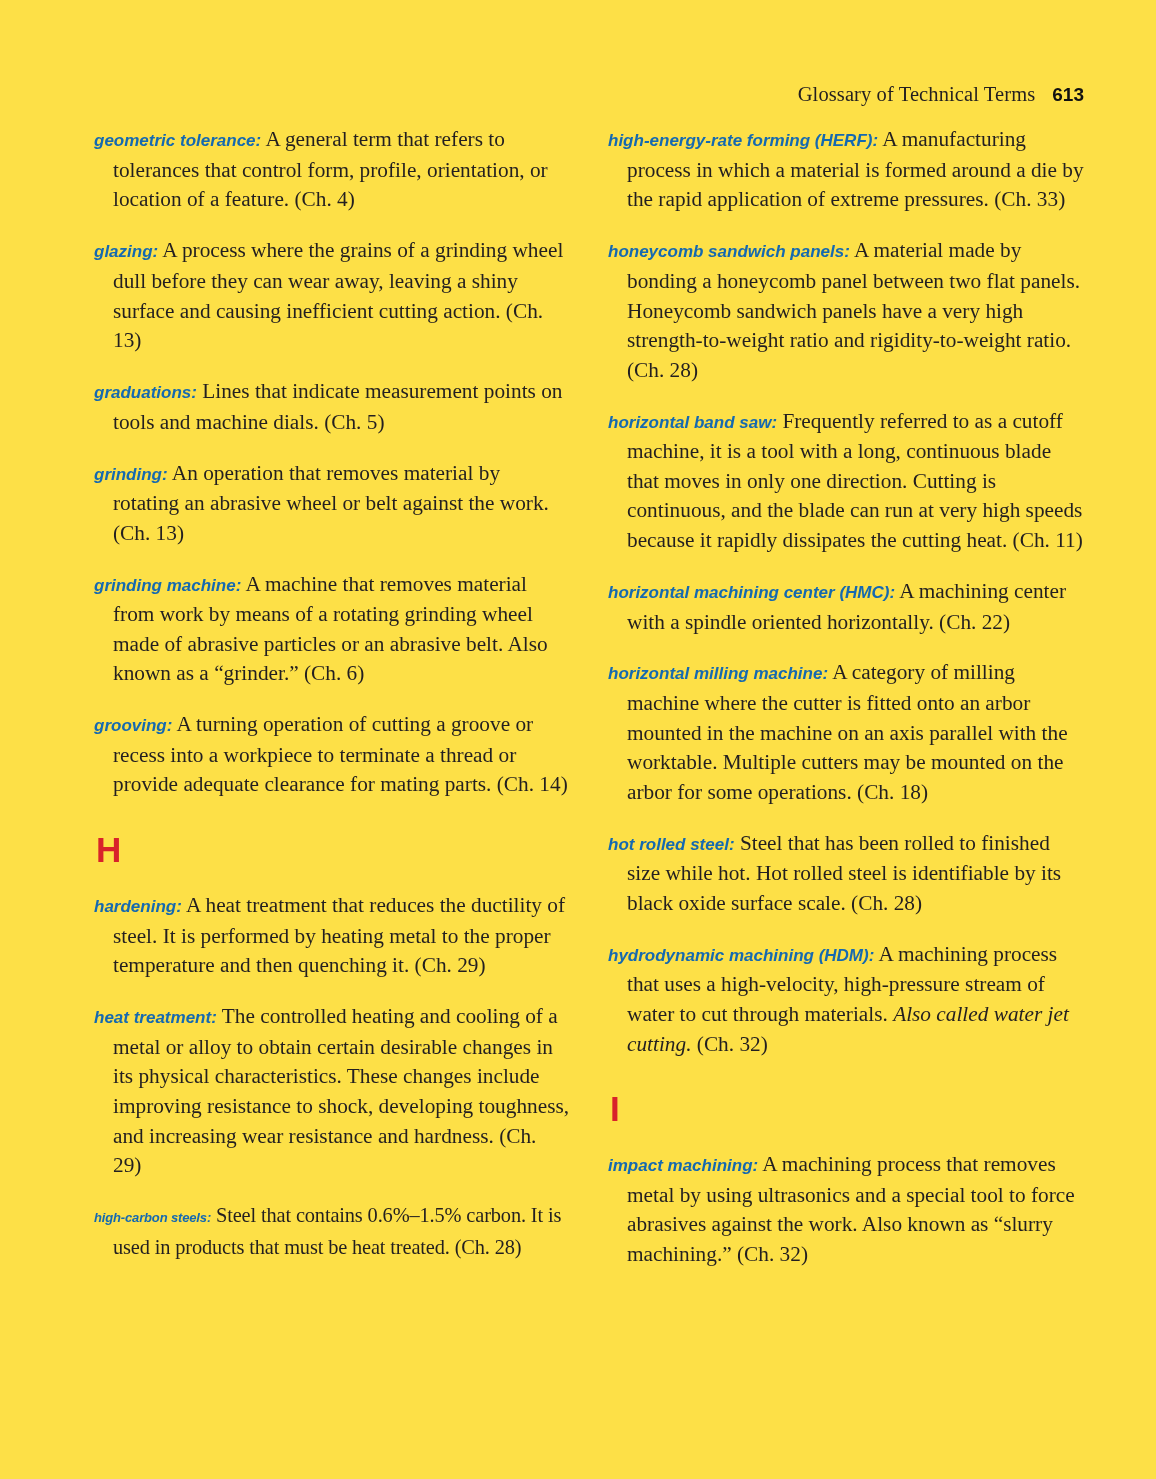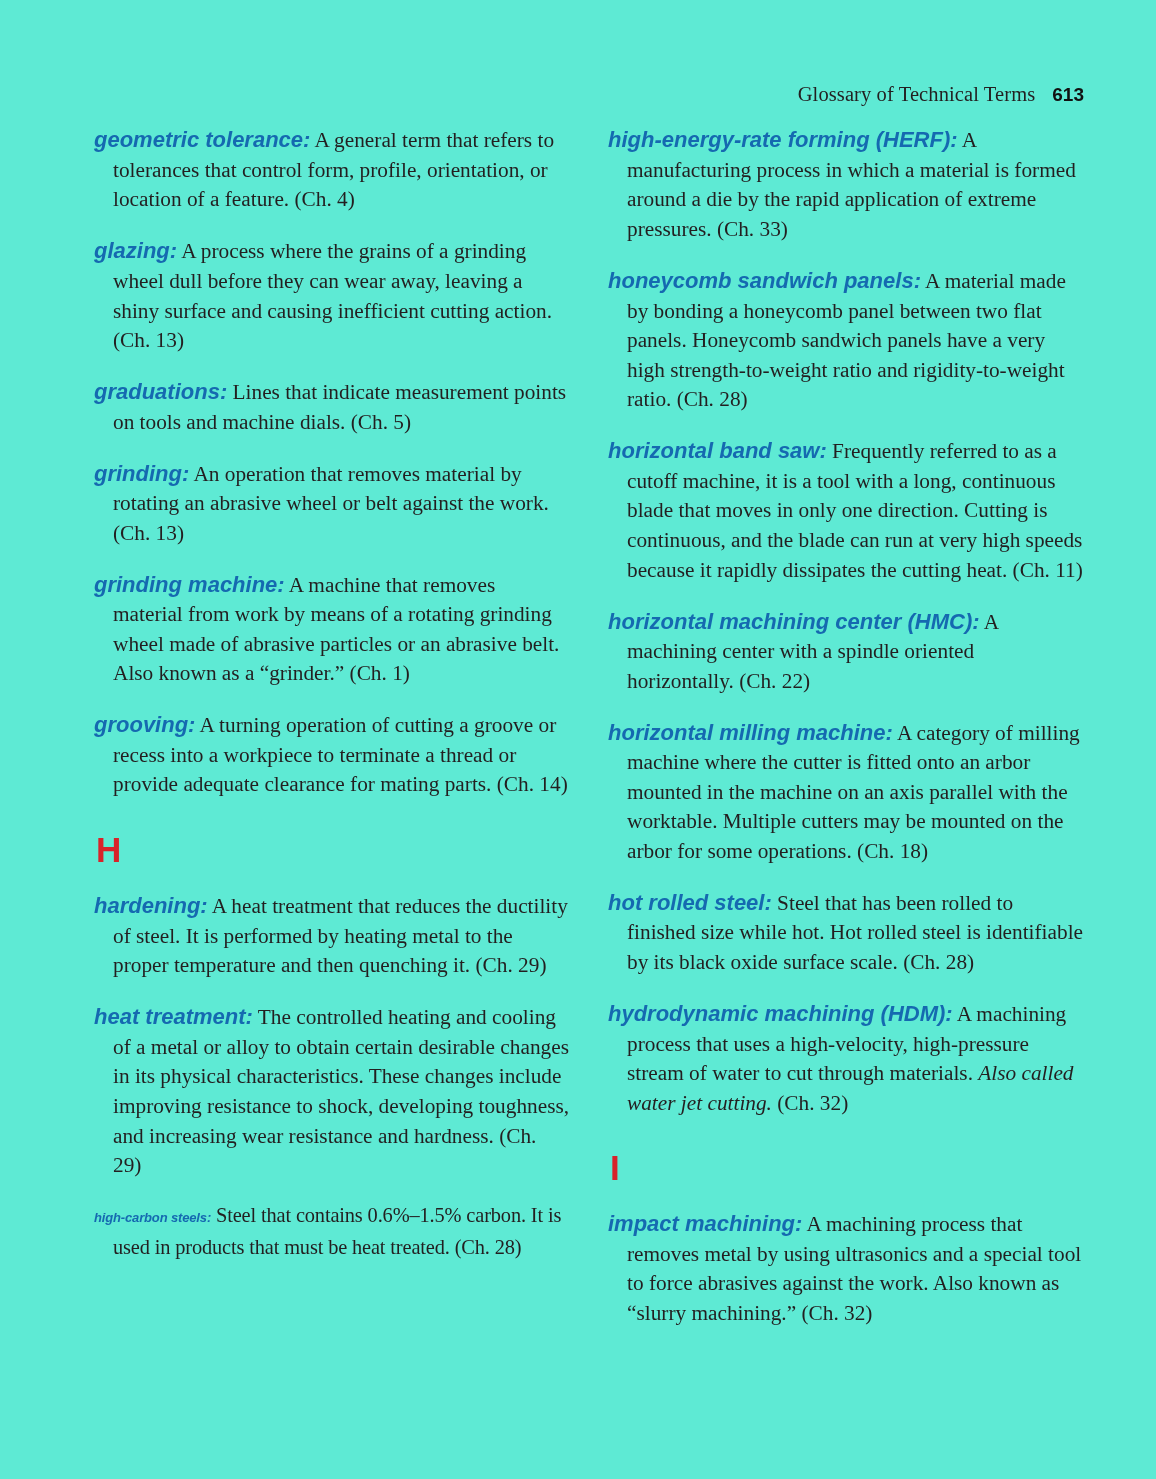--- a/index.html
+++ b/index.html
@@ -4,21 +4,21 @@
 <style>
   html, body {
     margin: 0;
     padding: 0;
     background: #ffffff;
   }
   .page {
     position: relative;
     width: 1156px;
     height: 1479px;
-    background: #5eead4;
+    background: #fde047;
     font-family: "Liberation Serif", "DejaVu Serif", serif;
     overflow: hidden;
   }
 
   
   .running-head {
     position: absolute;
     top: 50px;
     right: 72px;
     display: flex;
@@ -77,21 +77,21 @@
     text-align: left;
     -webkit-font-smoothing: antialiased;
   }
   .entry:last-child {
     margin-bottom: 0;
   }
   .entry .term {
     font-family: "Liberation Sans", "DejaVu Sans", sans-serif;
     font-weight: bold;
     font-style: italic;
-    font-size: 22px;
+    font-size: 17px;
     color: #1569b0;
   }
   .entry .def {
     font-family: "Liberation Serif", "DejaVu Serif", serif;
   }
   .entry .def em,
   .entry .alsocalled {
     font-style: italic;
   }
   
@@ -112,21 +112,21 @@
     <span class="running-head-title">Glossary of Technical Terms</span>
     <span class="running-head-folio">613</span>
   </div>
 
   <div class="columns">
     <div class="column" id="col-0">
         <p class="entry"><span class="term">geometric tolerance:</span><span class="def"> A general term that refers to tolerances that control form, profile, orientation, or location of a feature. (Ch. 4)</span></p>
         <p class="entry"><span class="term">glazing:</span><span class="def"> A process where the grains of a grinding wheel dull before they can wear away, leaving a shiny surface and causing inefficient cutting action. (Ch. 13)</span></p>
         <p class="entry"><span class="term">graduations:</span><span class="def"> Lines that indicate measurement points on tools and machine dials. (Ch. 5)</span></p>
         <p class="entry"><span class="term">grinding:</span><span class="def"> An operation that removes material by rotating an abrasive wheel or belt against the work. (Ch. 13)</span></p>
-        <p class="entry"><span class="term">grinding machine:</span><span class="def"> A machine that removes material from work by means of a rotating grinding wheel made of abrasive particles or an abrasive belt. Also known as a “grinder.” (Ch. 1)</span></p>
+        <p class="entry"><span class="term">grinding machine:</span><span class="def"> A machine that removes material from work by means of a rotating grinding wheel made of abrasive particles or an abrasive belt. Also known as a “grinder.” (Ch. 6)</span></p>
         <p class="entry"><span class="term">grooving:</span><span class="def"> A turning operation of cutting a groove or recess into a workpiece to terminate a thread or provide adequate clearance for mating parts. (Ch. 14)</span></p>
         <div class="section-letter">H</div>
         <p class="entry"><span class="term">hardening:</span><span class="def"> A heat treatment that reduces the ductility of steel. It is performed by heating metal to the proper temperature and then quenching it. (Ch. 29)</span></p>
         <p class="entry"><span class="term">heat treatment:</span><span class="def"> The controlled heating and cooling of a metal or alloy to obtain certain desirable changes in its physical characteristics. These changes include improving resistance to shock, developing toughness, and increasing wear resistance and hardness. (Ch. 29)</span></p>
         <p class="entry condensed"><span class="term">high-carbon steels:</span><span class="def"> Steel that contains 0.6%–1.5% carbon. It is used in products that must be heat treated. (Ch. 28)</span></p>
       </div>
     <div class="column" id="col-1">
         <p class="entry"><span class="term">high-energy-rate forming (HERF):</span><span class="def"> A manufacturing process in which a material is formed around a die by the rapid application of extreme pressures. (Ch. 33)</span></p>
         <p class="entry"><span class="term">honeycomb sandwich panels:</span><span class="def"> A material made by bonding a honeycomb panel between two flat panels. Honeycomb sandwich panels have a very high strength-to-weight ratio and rigidity-to-weight ratio. (Ch. 28)</span></p>
         <p class="entry"><span class="term">horizontal band saw:</span><span class="def"> Frequently referred to as a cutoff machine, it is a tool with a long, continuous blade that moves in only one direction. Cutting is continuous, and the blade can run at very high speeds because it rapidly dissipates the cutting heat. (Ch. 11)</span></p>

